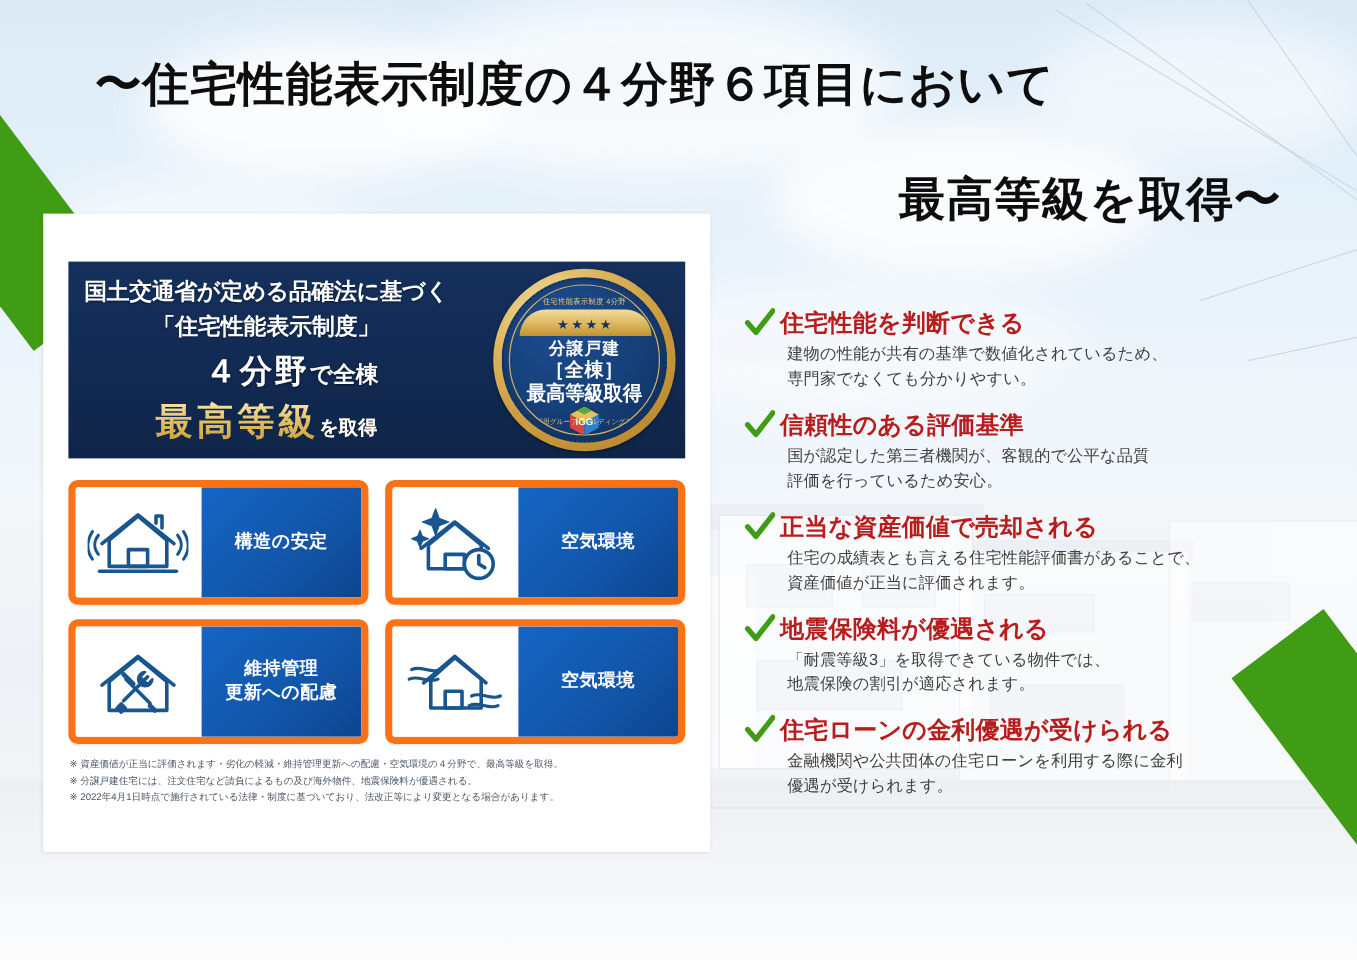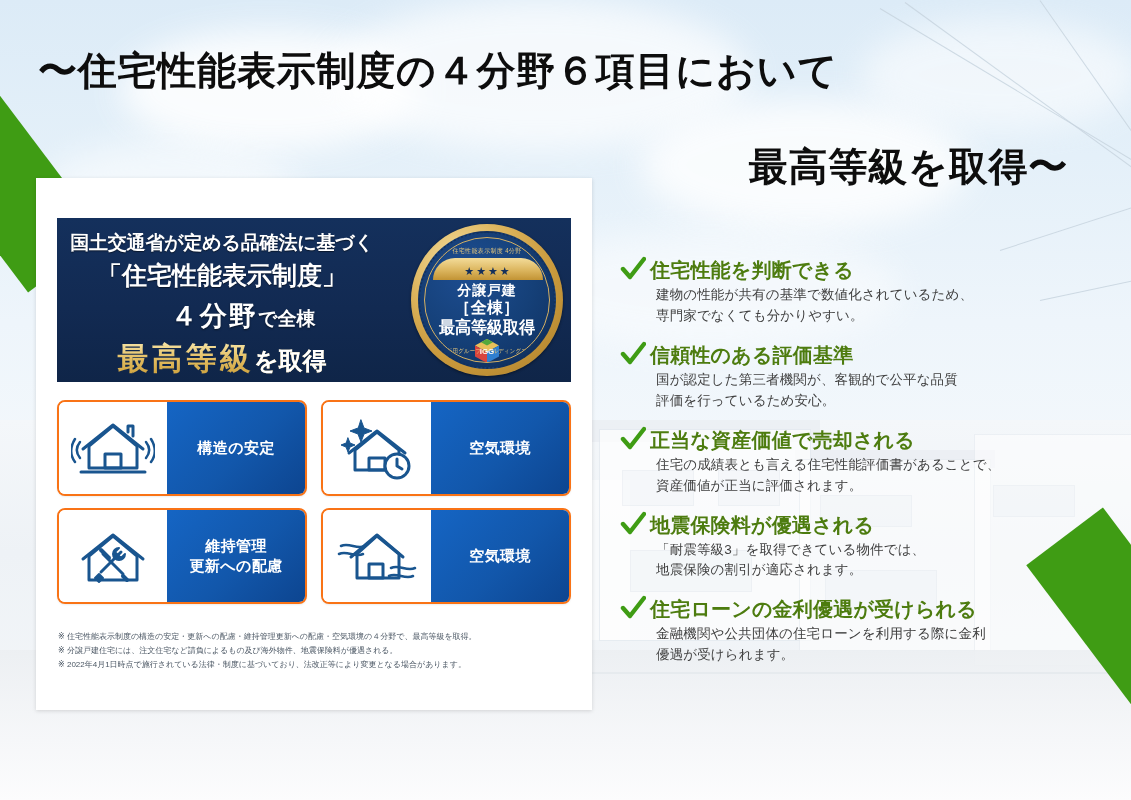--- a/index.html
+++ b/index.html
@@ -55,52 +55,52 @@
     right:-120px;bottom:-150px;width:96px;height:460px;transform:rotate(-37deg);
     transform-origin:center;
   }
 
   
   .heading{
     position:absolute;left:0;top:44px;width:1090px;
     color:#0d0d0d;font-weight:700;letter-spacing:.02em;
     font-size:39px;line-height:1.38;
   }
-  .heading .l1{display:block;padding-left:38px;}
+  .heading .l1{display:block;padding-left:38px;margin-left:41px;}
   .heading .l2{display:block;text-align:right;padding-right:22px;margin-top:42px;}
 
   
   .card{
     position:absolute;left:36px;top:178px;width:556px;height:532px;
     background:#ffffff;box-shadow:0 1px 4px rgba(0,0,0,.14);
   }
 
   
   .navy{
     position:absolute;left:21px;top:40px;width:514px;height:164px;
     background:linear-gradient(180deg,#14305c 0%,#122a52 55%,#0f2548 100%);
     overflow:hidden;
   }
   .navy-text{
     position:absolute;left:0;top:12px;width:330px;text-align:center;color:#ffffff;
   }
   .nt1{font-size:19px;font-weight:700;letter-spacing:-.01em;white-space:nowrap;
        text-shadow:0 1px 1px rgba(0,0,0,.5);}
-  .nt2{font-size:25px;font-weight:700;margin-top:3px;text-shadow:0 1px 1px rgba(0,0,0,.5);}
+  .nt2{font-size:19px;font-weight:700;margin-top:3px;text-shadow:0 1px 1px rgba(0,0,0,.5);}
   .nt3{font-size:27px;font-weight:700;margin-top:6px;letter-spacing:.08em;
        text-shadow:0 1px 2px rgba(0,0,0,.55);padding-left:42px;}
   .nt3 .sm{font-size:19px;letter-spacing:0;}
   .nt4{
     font-size:31px;font-weight:700;margin-top:4px;letter-spacing:.1em;
     color:#e9c97a;
     background:linear-gradient(180deg,#fbeeb8 0%,#e4bf63 48%,#c89a34 100%);
     -webkit-background-clip:text;background-clip:text;-webkit-text-fill-color:transparent;
   }
   .nt4 .wh{
-    font-size:24px;letter-spacing:0;color:#ffffff;-webkit-text-fill-color:#ffffff;
+    font-size:16px;letter-spacing:0;color:#ffffff;-webkit-text-fill-color:#ffffff;
   }
 
   
   .seal{
     position:absolute;right:8px;top:6px;width:152px;height:152px;border-radius:50%;
     background:radial-gradient(circle at 32% 26%,#f6e2a4 0%,#ddb55e 34%,#c9993c 62%,#a87c28 100%);
     box-shadow:0 1px 3px rgba(0,0,0,.45);
   }
   .seal-dots{
     position:absolute;inset:7px;border-radius:50%;
@@ -135,21 +135,21 @@
   }
   .seal-arc-bot{
     position:absolute;left:0;bottom:6px;width:100%;text-align:center;
     font-size:6px;color:#e7c87c;letter-spacing:.04em;transform:scaleX(.9);
   }
 
   
   .features{position:absolute;left:21px;top:222px;width:514px;}
   .frow{display:flex;gap:14px;margin-bottom:12px;}
   .fbox{
-    flex:1;display:flex;height:92px;border:2px solid #f97316;border-radius:8px;
+    flex:1;display:flex;height:92px;border:6px solid #f97316;border-radius:8px;
     overflow:hidden;background:#ffffff;box-shadow:0 1px 2px rgba(0,0,0,.07);
   }
   .ficon{
     width:44%;display:flex;align-items:center;justify-content:center;background:#ffffff;
   }
   .flabel{
     width:56%;display:flex;align-items:center;justify-content:center;text-align:center;
     background:linear-gradient(135deg,#1565c4 0%,#1257ab 55%,#0d4590 100%);
     color:#ffffff;font-size:15px;font-weight:700;line-height:1.35;letter-spacing:.03em;
   }
@@ -160,21 +160,21 @@
     font-size:8px;line-height:1.75;color:#4a5663;
   }
   .notes div{white-space:nowrap;}
 
   
   .bullets{position:absolute;left:620px;top:258px;width:500px;}
   .bullet{margin-bottom:16px;}
   .b-head{display:flex;align-items:flex-start;gap:4px;}
   .check{flex:none;width:26px;height:26px;margin-top:-2px;}
   .b-title{
-    font-size:20px;font-weight:700;color:#4d7c0f;line-height:1.2;letter-spacing:.01em;
+    font-size:20px;font-weight:700;color:#b91c1c;line-height:1.2;letter-spacing:.01em;
   }
   .b-body{
     margin-left:36px;margin-top:3px;font-size:13.5px;line-height:1.55;color:#404040;
     letter-spacing:.01em;
   }
   .b-body div{white-space:nowrap;}
 </style>
 </head>
 <body>
 
@@ -326,21 +326,21 @@
               <path d="M56 44 C64 40 72 48 80 44" stroke-width="2.6"></path>
               <path d="M54 52 C62 48 70 56 78 52" stroke-width="2.6"></path>
             </svg>
           </div>
           <div class="flabel">空気環境</div>
         </div>
       </div>
     </div>
 
     <div class="notes">
-      <div>※ 住宅性能表示制度の構造の安定・更新への配慮・維持管理更新への配慮・空気環境の４分野で、最高等級を取得。</div>
+      <div>※ 資産価値が正当に評価されます・劣化の軽減・維持管理更新への配慮・空気環境の４分野で、最高等級を取得。</div>
       <div>※ 分譲戸建住宅には、注文住宅など請負によるもの及び海外物件、地震保険料が優遇される。</div>
       <div>※ 2022年4月1日時点で施行されている法律・制度に基づいており、法改正等により変更となる場合があります。</div>
     </div>
   </div>
 
   <div class="bullets">
 
     <div class="bullet">
       <div class="b-head">
         <svg class="check" viewBox="0 0 26 26">

